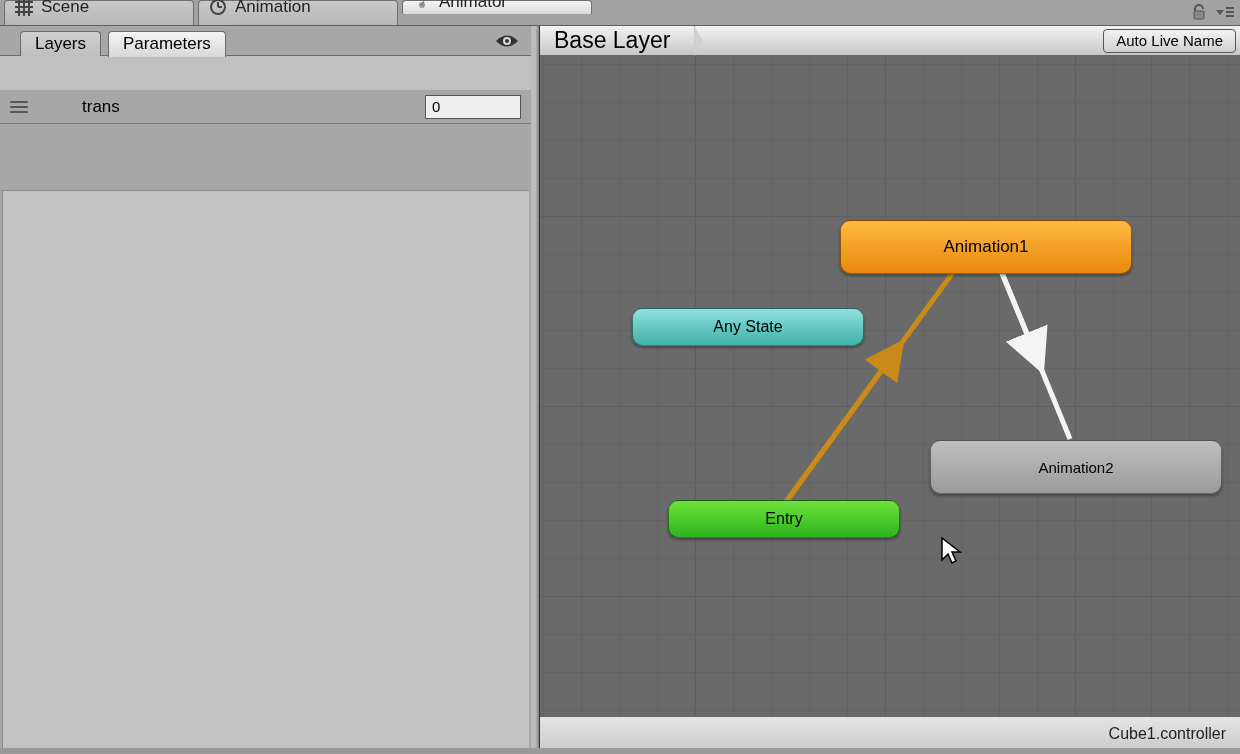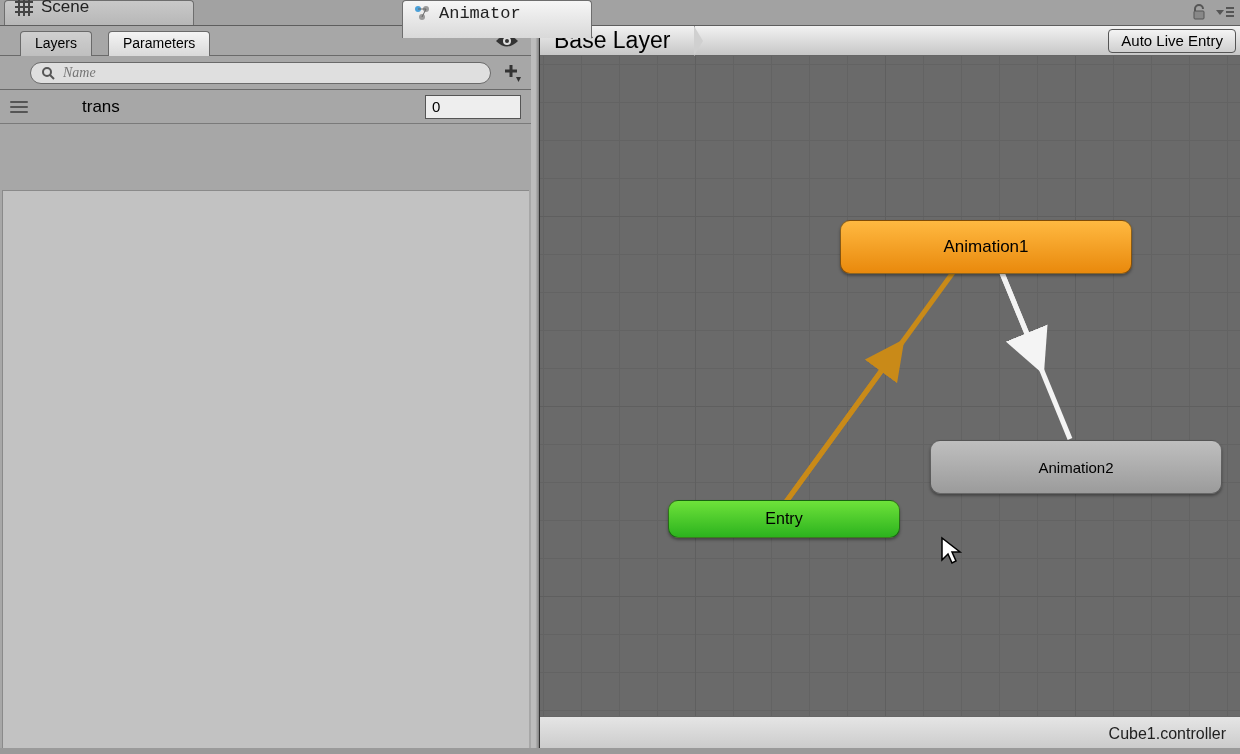--- a/index.html
+++ b/index.html
@@ -9,39 +9,39 @@
 svg{display:block;}
 
 
 #editor-tabs{position:absolute;left:0;top:0;width:1240px;height:26px;
   background:#a2a2a2;border-bottom:1px solid #5e5e5e;}
 .etab{position:absolute;top:0;height:25px;line-height:25px;
   border:1px solid #6e6e6e;border-bottom:none;border-top-left-radius:4px;
   border-top-right-radius:4px;padding:0 14px 13px 10px;
   background:linear-gradient(#c9c9c9,#b7b7b7);font-size:17px;
   color:#222;display:flex;align-items:center;gap:8px;cursor:pointer;}
-.etab.active{background:linear-gradient(#f6f6f6,#d9d9d9);height:38px;z-index:2;font-family:Liberation Mono, monospace;}
+.etab.active{background:linear-gradient(#f6f6f6,#d9d9d9);height:14px;z-index:2;}
 .etab-icon{display:inline-flex;width:18px;height:18px;}
 
 #tabbar-right{position:absolute;right:6px;top:4px;display:flex;gap:10px;align-items:center;}
 
 
 #animator-window{position:absolute;left:0;top:26px;width:1240px;height:728px;}
 #left-panel{position:absolute;left:0;top:0;width:540px;height:100%;
   background:#c0c0c0;}
 #splitter{position:absolute;left:531px;top:0;width:9px;height:100%;
   background:linear-gradient(90deg,#bcbcbc 0,#bcbcbc 55%,#828282 100%);
   cursor:col-resize;border-right:1px solid #333;}
 #right-panel{position:absolute;left:540px;top:0;width:700px;height:100%;}
 
 
 #lp-tabbar{position:absolute;left:0;top:0;width:531px;height:30px;
   background:#a7a7a7;border-bottom:1px solid #6a6a6a;}
 .lp-tab{position:absolute;top:5px;height:25px;line-height:23px;
-  padding:0 14px;font-size:14px;border:1px solid #6a6a6a;border-bottom:none;
+  padding:0 14px;font-size:17px;border:1px solid #6a6a6a;border-bottom:none;
   border-top-left-radius:4px;border-top-right-radius:4px;
   background:linear-gradient(#cfcfcf,#bfbfbf);cursor:pointer;}
 .lp-tab.active{background:linear-gradient(#f4f4f4,#d8d8d8);height:26px;}
 
 #eye-btn{position:absolute;right:12px;top:6px;width:24px;height:18px;cursor:pointer;}
 
 
 #param-tools{position:absolute;left:0;top:30px;width:531px;height:34px;
   background:#a7a7a7;border-bottom:1px solid #6a6a6a;display:flex;
   align-items:center;padding:0 10px 0 30px;gap:10px;}
@@ -128,20 +128,30 @@
             <line x1="0" y1="9" x2="18" y2="9"></line>
         <line x1="4" y1="0" x2="4" y2="18"></line>
             <line x1="14" y1="0" x2="14" y2="18"></line>
         <line x1="0" y1="4" x2="18" y2="4"></line>
             <line x1="0" y1="14" x2="18" y2="14"></line>
       </g>
         </svg>
     </span>
     <span>Scene</span>
   </div>
+  <div class="etab" style="left:198px;width:200px;">
+    <span class="etab-icon">
+      <svg viewBox="0 0 18 18">
+          <circle cx="9" cy="9" r="7" fill="none" stroke="#444" stroke-width="2"></circle>
+        <line x1="9" y1="9" x2="9" y2="4" stroke="#444" stroke-width="2"></line>
+        <line x1="9" y1="9" x2="13" y2="9" stroke="#444" stroke-width="2"></line>
+        </svg>
+    </span>
+    <span>Animation</span>
+  </div>
   <div class="etab active" style="left:402px;width:190px;">
     <span class="etab-icon">
       <svg viewBox="0 0 18 18">
           <circle cx="5" cy="5" r="3" fill="#4aa0d8"></circle>
         <circle cx="13" cy="5" r="3" fill="#9b9b9b"></circle>
         <circle cx="9" cy="13" r="3" fill="#9b9b9b"></circle>
         <line x1="5" y1="5" x2="13" y2="5" stroke="#666"></line>
           <line x1="13" y1="5" x2="9" y2="13" stroke="#666"></line>
         </svg>
     </span>
@@ -177,38 +187,20 @@
       </div>
       <div id="eye-btn">
         <svg viewBox="0 0 24 18">
             <path d="M1 9 Q12 -2 23 9 Q12 20 1 9 Z" fill="#333"></path>
           <circle cx="12" cy="9" r="4" fill="#ddd"></circle>
             <circle cx="12" cy="9" r="2" fill="#333"></circle>
           </svg>
       </div>
     </div>
 
-    <div id="param-tools">
-      <div id="search-pill">
-        <span>
-          <svg width="14" height="14" viewBox="0 0 14 14">
-            <circle cx="6" cy="6" r="4" fill="none" stroke="#555" stroke-width="2"></circle>
-            <line x1="9" y1="9" x2="13" y2="13" stroke="#555" stroke-width="2"></line>
-            </svg>
-        </span>
-        <input type="text" placeholder="Name" style="">
-      </div>
-      <div id="add-param">
-        <svg viewBox="0 0 20 20">
-            <line x1="10" y1="2" x2="10" y2="14" stroke="#333" stroke-width="3"></line>
-          <line x1="4" y1="8" x2="16" y2="8" stroke="#333" stroke-width="3"></line>
-          <polygon points="15,14 20,14 17.5,19" fill="#333"></polygon>
-          </svg>
-      </div>
-    </div>
 
     <div id="param-list">
       <div class="param-row">
         <div class="drag-handle">
           <span></span>
             <span></span>
             <span></span>
         </div>
         <div class="param-name">trans</div>
         <div class="param-value-box">
@@ -220,21 +212,21 @@
   </div>
 
   <div id="splitter"></div>
 
   <div id="right-panel">
     <div id="breadcrumb-bar">
       <div class="bc-seg" style="left:2px;">
         <span>Base Layer</span>
       </div>
       <div id="auto-live">
-        <span>Auto Live Entry</span>
+        <span>Auto Live Name</span>
       </div>
     </div>
 
     <div id="graph-viewport">
       <div id="grid"></div>
 
       <svg id="edges" width="700" height="660">
         <defs>
           <marker id="arrOrange" viewBox="0 0 10 10" refX="6" refY="5" markerWidth="8" markerHeight="8" orient="auto">
             <path d="M0 0 L10 5 L0 10 Z" fill="#c98a18"></path>
@@ -247,20 +239,23 @@
         <line x1="243" y1="450" x2="425" y2="200" stroke="#c98a18" stroke-width="5"></line>
         <line x1="243" y1="450" x2="355" y2="296" stroke="#c98a18" stroke-width="5" marker-end="url(#arrOrange)"></line>
 
         <line x1="455" y1="200" x2="530" y2="383" stroke="#f4f4f4" stroke-width="5"></line>
         <line x1="455" y1="200" x2="497" y2="302" stroke="#f4f4f4" stroke-width="5" marker-end="url(#arrWhite)"></line>
       </svg>
 
       <div class="node node-orange" style="left:300px;top:164px;">
         <span>Animation1</span>
       </div>
+      <div class="node node-teal" style="left:92px;top:252px;">
+        <span>Any State</span>
+      </div>
       <div class="node node-grey" style="left:390px;top:384px;">
         <span>Animation2</span>
       </div>
       <div class="node node-green" style="left:128px;top:444px;">
         <span>Entry</span>
       </div>
 
       <div id="cursor" style="left:400px;top:480px;">
         <svg width="24" height="30" viewBox="0 0 24 30">
           <path d="M2 2 L2 24 L8 18 L12 27 L16 25 L12 16 L20 16 Z" fill="#fff" stroke="#000" stroke-width="1.5"></path>

